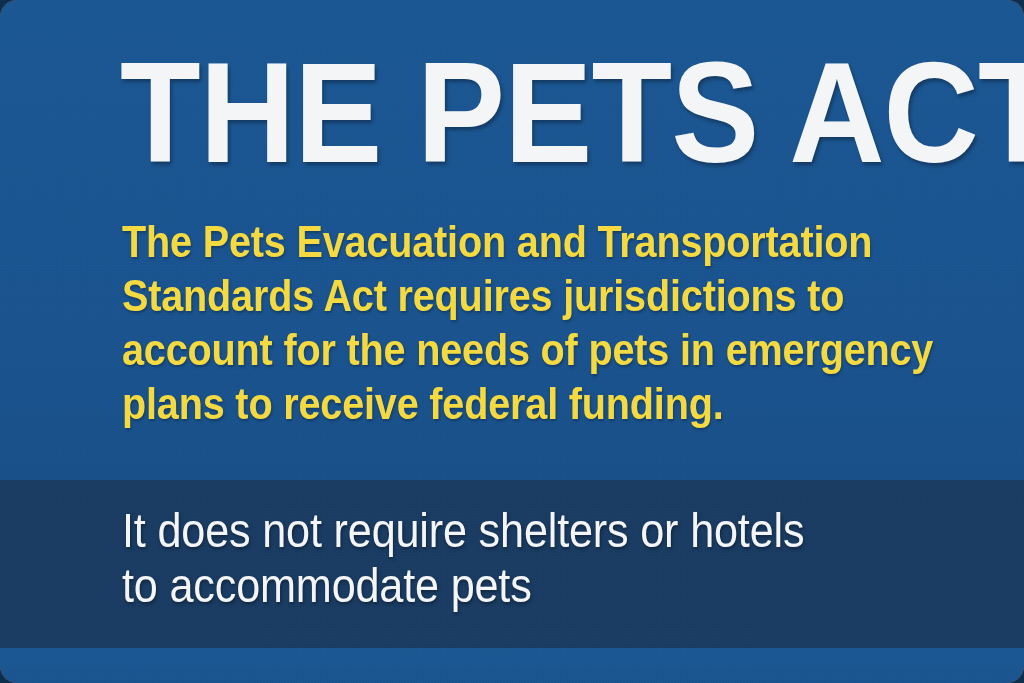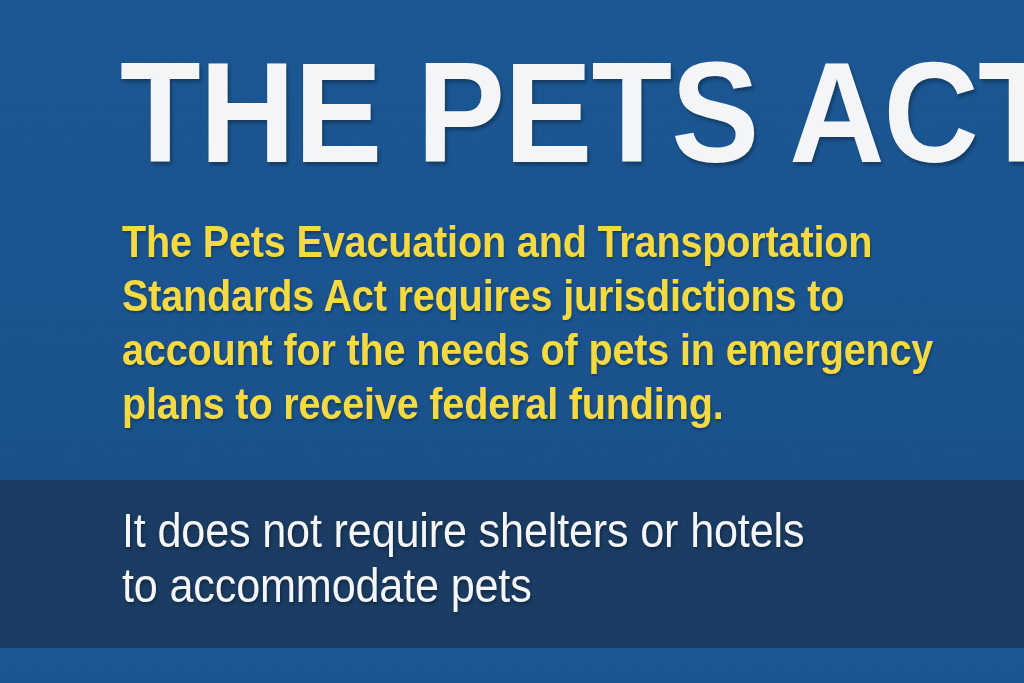--- a/index.html
+++ b/index.html
@@ -8,20 +8,21 @@
     background: #0d2e4d;
   }
 
   #slide {
     position: relative;
     width: 1024px;
     height: 683px;
     overflow: hidden;
     font-family: "Liberation Sans", "DejaVu Sans", sans-serif;
     background: #c2410c;
+    border-radius: 17px;
   }
 
   
   .band {
     position: absolute;
     left: 0;
     width: 100%;
   }
   .band-top {
     top: 0;

